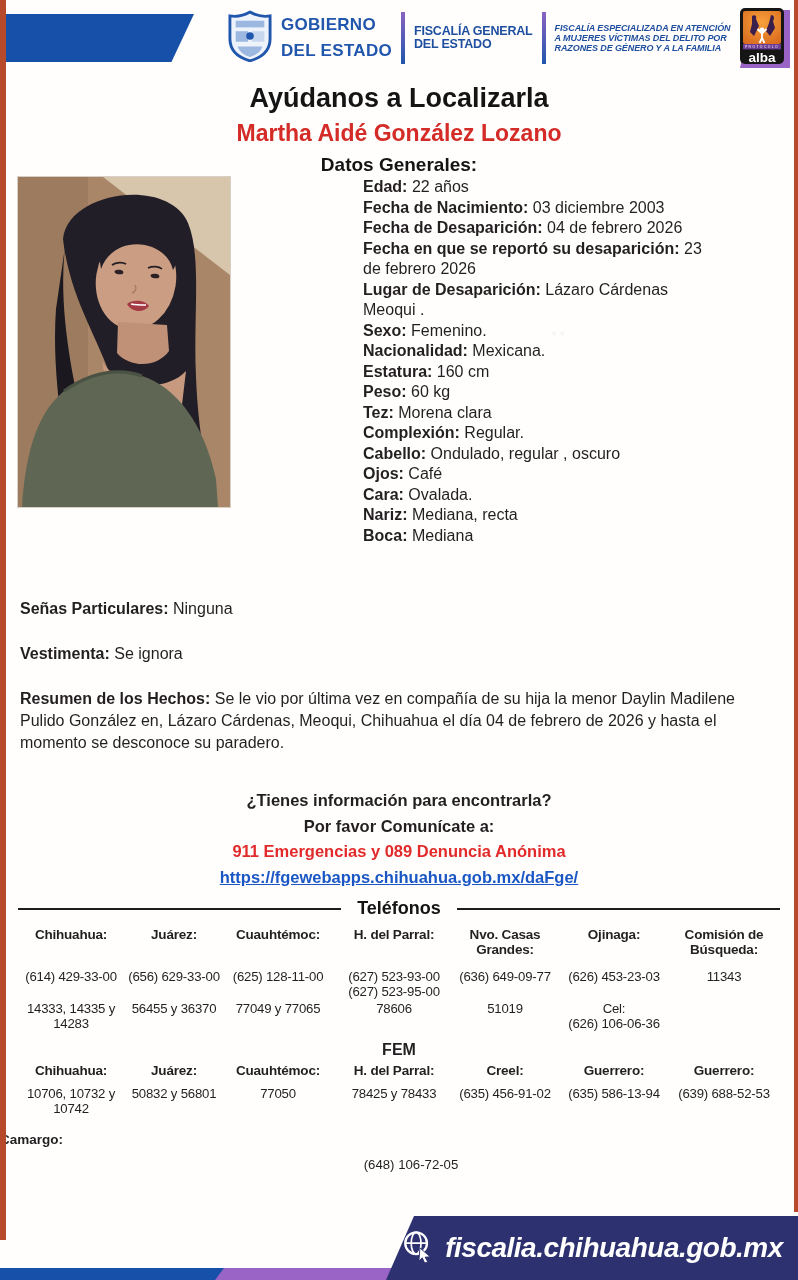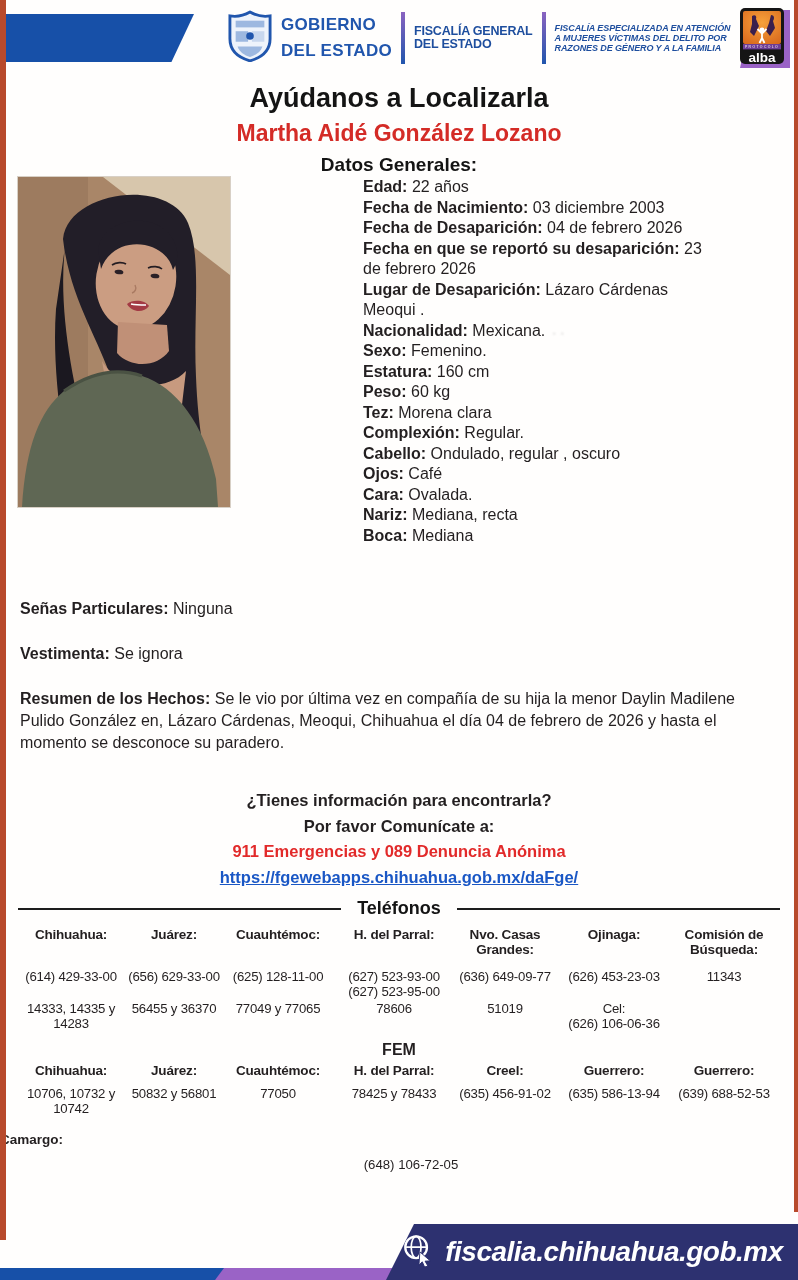--- a/index.html
+++ b/index.html
@@ -58,21 +58,21 @@
   .g1{margin-top:12px;}
   .g2{margin-top:2px;}
   .fem-title{text-align:center;font-weight:bold;font-size:16px;margin-top:10px;}
   .camargo{text-align:left;font-size:13.5px;margin-top:16px;font-weight:bold;}
   .camargo-val{text-align:center;font-size:13.2px;margin-top:10px;padding-left:24px;}
 
   
   .bottom-strip{position:absolute;left:0;bottom:0;width:100%;height:12px;background:#9a63c6;}
   .bottom-strip-blue{position:absolute;left:0;bottom:0;width:224px;height:12px;background:#1750a8;
     clip-path:polygon(0 0,100% 0,96% 100%,0 100%);}
-  .footer-plate{position:absolute;right:0;bottom:0;width:412px;height:56px;background:#2d3170;
+  .footer-plate{position:absolute;right:0;bottom:0;width:412px;height:64px;background:#2d3170;
     clip-path:polygon(28px 0,100% 0,100% 100%,0 100%);display:flex;align-items:center;justify-content:center;gap:10px;}
   .footer-site{color:#ffffff;font-size:28px;font-weight:bold;font-style:italic;letter-spacing:-.5px;}
 </style>
 </head>
 <body>
 
 <div class="page">
   <div class="border-left"></div>
   <div class="border-right"></div>
 
@@ -149,22 +149,22 @@
       </svg>
     </div>
     <div class="datos">
       <p><b>Edad:</b> <span class="val">22 años</span></p>
       <p><b>Fecha de Nacimiento:</b> <span class="val">03 diciembre 2003</span></p>
       <p><b>Fecha de Desaparición:</b> <span class="val">04 de febrero 2026</span></p>
       <p><b>Fecha en que se reportó su desaparición:</b> <span class="val">23
 de febrero 2026</span></p>
       <p><b>Lugar de Desaparición:</b> <span class="val">Lázaro Cárdenas
 Meoqui .</span></p>
+      <p><b>Sexo:</b> <span class="val">Femenino.</span></p>
       <p><b>Nacionalidad:</b> <span class="val">Mexicana.</span></p>
-      <p><b>Sexo:</b> <span class="val">Femenino.</span></p>
       <p><b>Estatura:</b> <span class="val">160 cm</span></p>
       <p><b>Peso:</b> <span class="val">60 kg</span></p>
       <p><b>Tez:</b> <span class="val">Morena clara</span></p>
       <p><b>Complexión:</b> <span class="val">Regular.</span></p>
       <p><b>Cabello:</b> <span class="val">Ondulado, regular , oscuro</span></p>
       <p><b>Ojos:</b> <span class="val">Café</span></p>
       <p><b>Cara:</b> <span class="val">Ovalada.</span></p>
       <p><b>Nariz:</b> <span class="val">Mediana, recta</span></p>
       <p><b>Boca:</b> <span class="val">Mediana</span></p>
     </div>

